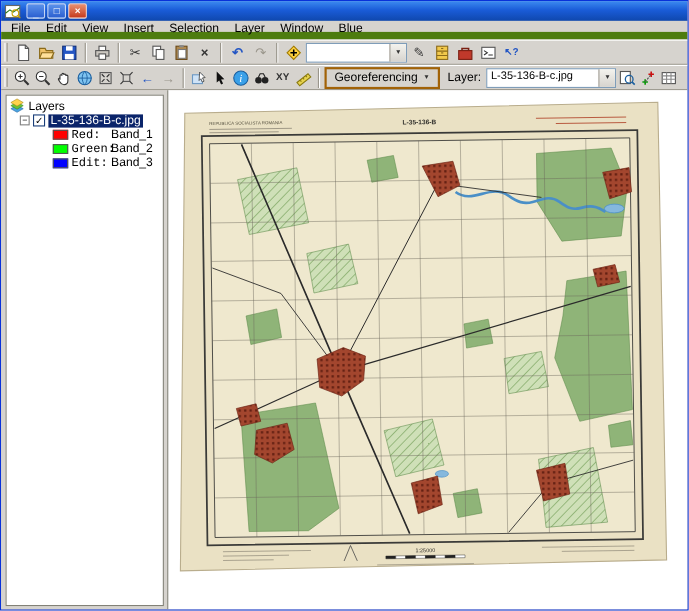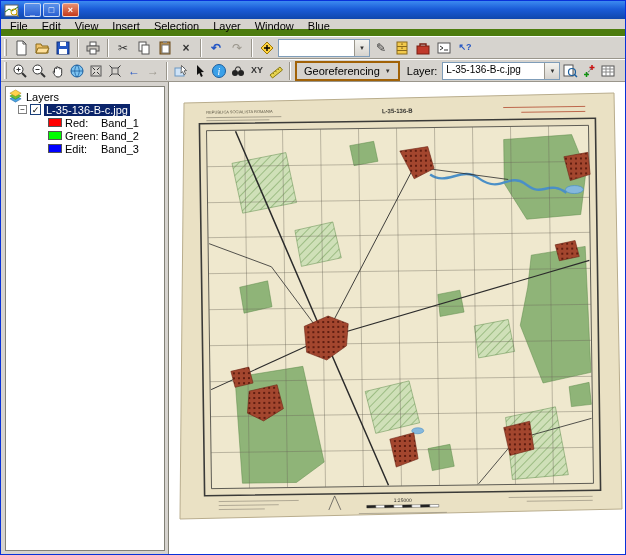--- a/index.html
+++ b/index.html
@@ -46,31 +46,31 @@
   .combo.scale { width:92px; }
   .combo.layer { width:118px; }
 
   .geo-btn { height:20px; display:flex; align-items:center; gap:5px; padding:0 7px;
     border:2px solid #a16207; background:#d6d3ce; flex:0 0 auto; }
   .geo-btn .arrow { font-size:6px; color:#333; }
   .layer-label { margin:0 4px 0 6px; flex:0 0 auto; }
 
   
   .content { position:absolute; top:81px; bottom:0; left:0; right:0; display:flex; }
-  .toc-panel { width:167px; background:#d6d3ce; padding:4px 3px 3px 4px; flex:0 0 auto; }
+  .toc-panel { width:151px; background:#d6d3ce; padding:4px 3px 3px 4px; flex:0 0 auto; }
   .toc { background:#fff; border:1px solid #828177; height:100%; padding:3px 2px; overflow:hidden; }
   .toc-row { display:flex; align-items:center; height:13px; gap:3px; white-space:nowrap; }
   .toc-row .lbl { font-size:11px; }
   .tree-box { width:9px; height:9px; border:1px solid #808080; background:#fff; font-size:8px; line-height:7px;
     text-align:center; color:#000; flex:0 0 auto; }
   .checkbox { width:11px; height:11px; border:1px solid #1a3f7a; background:#fff; font-size:9px; line-height:10px;
     text-align:center; color:#000; flex:0 0 auto; }
   .sel { background:#0a246a; color:#fff; padding:0 2px; }
   .swatch { width:14px; height:9px; border:1px solid #555; flex:0 0 auto; }
-  .band-label { display:inline-block; width:36px; }
+  .band-label { display:inline-block; width:36px;font-family:Liberation Mono, monospace; }
 
   .map-panel { flex:1; background:#fff; border-left:1px solid #828177; position:relative; overflow:hidden; }
   .map-canvas { position:absolute; left:7px; top:7px; }
 </style>
 </head>
 <body>
 
 <div class="window">
 
   <div class="titlebar">

